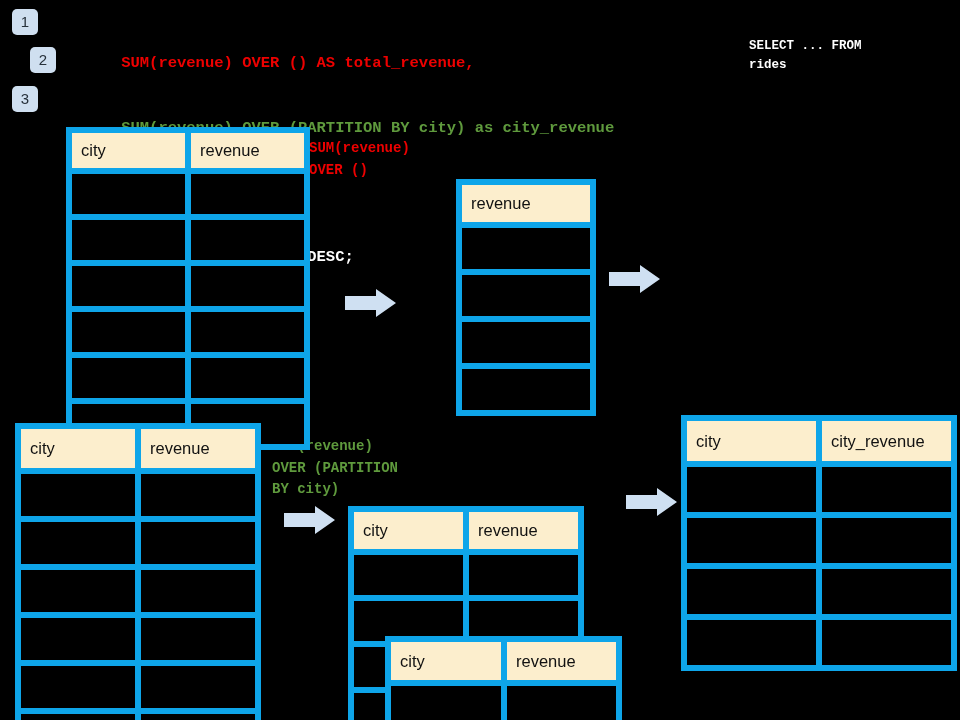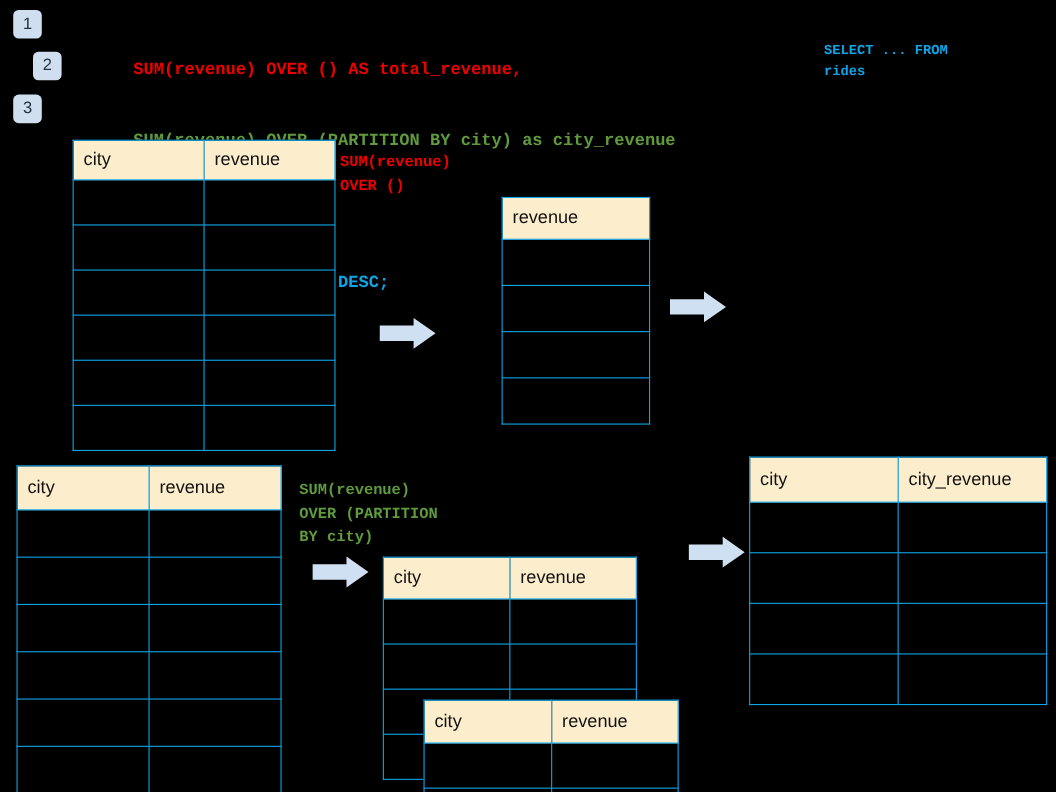--- a/index.html
+++ b/index.html
@@ -35,21 +35,21 @@
   .code {
     position: absolute;
     font-family: "Liberation Mono", monospace;
     font-size: 15.5px;
     font-weight: bold;
     line-height: 21.5px;
     white-space: pre;
     letter-spacing: 0px;
   }
   .code-line { white-space: pre; }
-  .c-purple { color: #0ea5e9; }
+  .c-purple { color: #ffffff; }
   .c-red    { color: #ee0000; }
   .c-green  { color: #5f9a3d; }
 
   
   .annot {
     position: absolute;
     font-family: "Liberation Mono", monospace;
     font-size: 14px;
     font-weight: bold;
     line-height: 21.5px;
@@ -61,21 +61,21 @@
   }
 
   
   .tbl {
     position: absolute;
     border-collapse: collapse;
     table-layout: fixed;
     background: #000000;
   }
   .tbl th, .tbl td {
-    border: 1px solid #0ea5e9;
+    border: 6px solid #0ea5e9;
     padding: 0;
     margin: 0;
   }
   .tbl th {
     background: #fceecd;
     color: #111111;
     font-family: "Liberation Sans", sans-serif;
     font-size: 16.5px;
     font-weight: normal;
     text-align: left;

